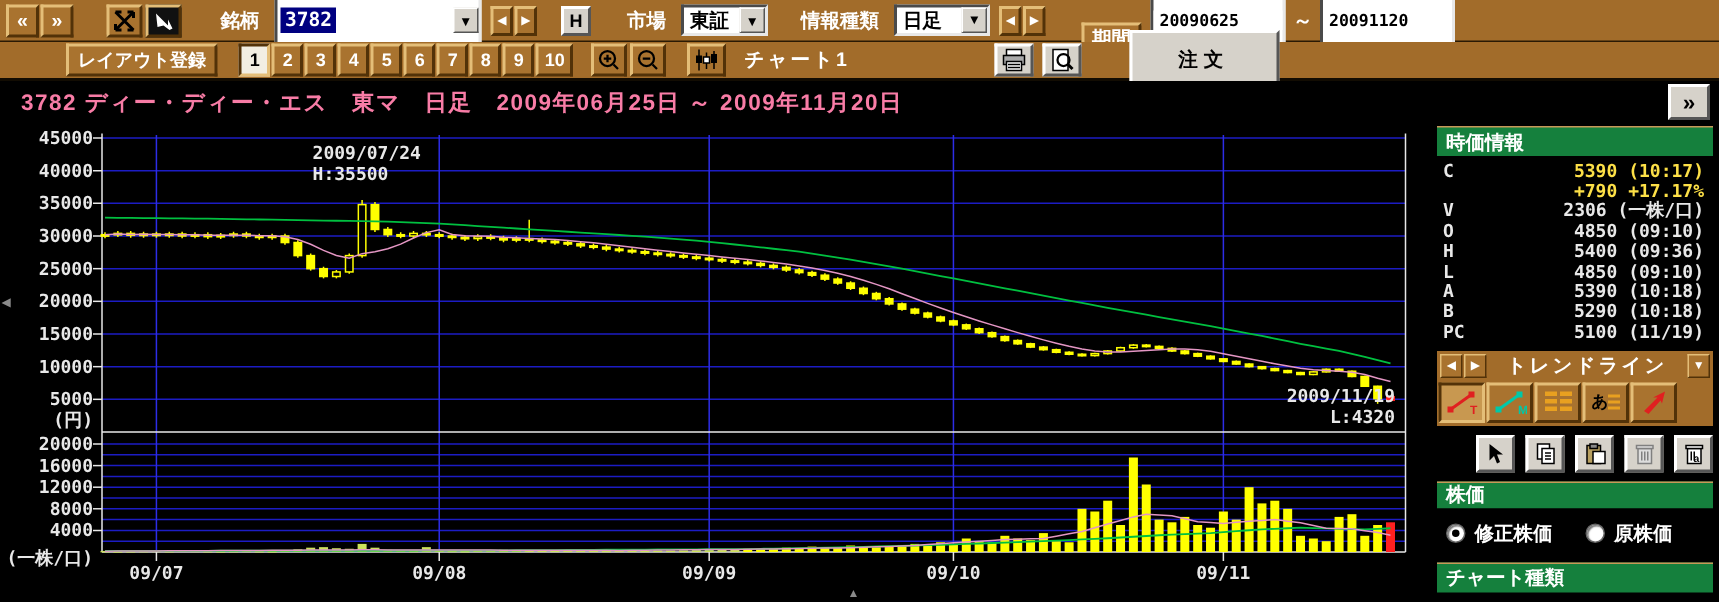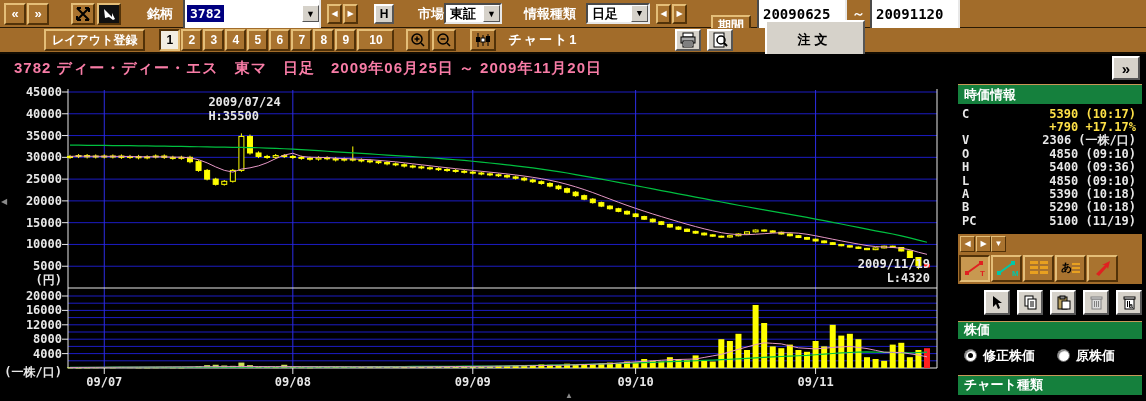--- a/index.html
+++ b/index.html
@@ -10,21 +10,21 @@
   
   .row1 { position:absolute; left:0; top:0; width:1146px; height:28px; background:#A26C2A; border-bottom:1px solid #2A1A04; display:flex; align-items:center; }
   .row2 { position:absolute; left:0; top:28px; width:1146px; height:26px; background:#A26C2A; border-bottom:2px solid #120C02; display:flex; align-items:center; }
   .titlebar { position:absolute; left:0; top:54px; width:1146px; height:28px; background:#000; display:flex; align-items:center; }
 
   .bbtn { background:#A9732F; border:2px solid; border-color:#E4BE78 #523208 #523208 #E4BE78; color:#FFF; font-weight:bold; display:flex; align-items:center; justify-content:center; height:22px; cursor:default; }
   .bbtn.sm { height:20px; }
   .gbtn { background:#D6D2CA; border:2px solid; border-color:#FFFFFF #565656 #565656 #FFFFFF; color:#000; font-weight:bold; display:flex; align-items:center; justify-content:center; cursor:default; }
   .lbl { color:#FFF; font-weight:bold; font-size:13px; white-space:nowrap; }
   .field { background:#FFF; border:2px solid; border-color:#4A4A4A #E8E8E8 #E8E8E8 #4A4A4A; height:33px; display:flex; align-items:center; }
-  input.txt { border:none; outline:none; background:#FFF; color:#000; font-family:"DejaVu Sans Mono",monospace; font-weight:bold; font-size:14px; width:100%; padding-left:4px; }
+  input.txt { border:none; outline:none; background:#FFF; color:#000; font-family:"DejaVu Sans Mono",monospace; font-weight:bold; font-size:11px; width:100%; padding-left:4px; }
   .dropbtn { width:17px; height:17px; background:#D6D2CA; border:1px solid; border-color:#FFF #555 #555 #FFF; color:#000; font-size:9px; display:flex; align-items:center; justify-content:center; }
   .selfield { background:#FFF; border:2px solid; border-color:#4A4A4A #E8E8E8 #E8E8E8 #4A4A4A; height:21px; display:flex; align-items:center; justify-content:space-between; font-weight:bold; font-size:13px; color:#000; padding-left:4px; }
   .numbtn { width:21px; }
   .numbtn.active { background:#F2EEE2; color:#000; border-color:#523208 #E4BE78 #E4BE78 #523208; }
 
   .pinktitle { color:#F87CA6; font-weight:bold; font-size:15px; padding-left:14px; letter-spacing:1px; white-space:nowrap; }
 
   
   .main { position:absolute; left:0; top:82px; width:1146px; height:319px; background:#000; }
   #chart-svg { position:absolute; left:0; top:0; }
@@ -72,21 +72,21 @@
   <span class="lbl" style="margin-left:26px;">銘柄</span>
   <div class="field" style="width:138px;margin-left:10px;">
     <span class="mono" style="background:#000080;color:#FFF;font-weight:bold;font-size:13px;padding:1px 3px;margin-left:2px;">3782</span>
     <span style="flex:1;"></span>
     <span class="dropbtn">▼</span>
   </div>
   <div class="bbtn sm" style="width:15px;margin-left:6px;font-size:8px;">◀</div>
   <div class="bbtn sm" style="width:15px;margin-left:1px;font-size:8px;">▶</div>
   <div class="gbtn" style="width:20px;height:20px;margin-left:16px;font-size:12px;">H</div>
   <span class="lbl" style="margin-left:24px;">市場</span>
-  <div class="selfield" style="width:58px;">
+  <div class="selfield" style="width:58px;margin-left:10px;">
     <span>東証</span>
     <span class="dropbtn">▼</span>
   </div>
   <span class="lbl" style="margin-left:22px;">情報種類</span>
   <div class="selfield" style="width:64px;margin-left:10px;font-family:Liberation Mono, monospace;">
     <span>日足</span>
     <span class="dropbtn">▼</span>
   </div>
   <div class="bbtn sm" style="width:15px;margin-left:6px;font-size:8px;">◀</div>
   <div class="bbtn sm" style="width:15px;margin-left:1px;font-size:8px;">▶</div>
@@ -105,21 +105,21 @@
   <div id="layout-numbers" style="display:flex;margin-left:14px;gap:1px;">
       <div class="bbtn numbtn active" style="font-size: 12px;">1</div>
       <div class="bbtn numbtn" style="font-size: 12px;">2</div>
       <div class="bbtn numbtn" style="font-size: 12px;">3</div>
       <div class="bbtn numbtn" style="font-size: 12px;">4</div>
       <div class="bbtn numbtn" style="font-size: 12px;">5</div>
       <div class="bbtn numbtn" style="font-size: 12px;">6</div>
       <div class="bbtn numbtn" style="font-size: 12px;">7</div>
       <div class="bbtn numbtn" style="font-size: 12px;">8</div>
       <div class="bbtn numbtn" style="font-size: 12px;">9</div>
-      <div class="bbtn numbtn" style="font-size: 12px; width: 37px;">10</div>
+      <div class="bbtn numbtn" style="font-size: 12px; width: 25px;">10</div>
     </div>
   <div class="bbtn" style="width:24px;margin-left:12px;">
     <svg width="16" height="16" viewBox="0 0 16 16">
         <circle cx="7" cy="7" r="5" fill="none" stroke="#000" stroke-width="1.5"></circle>
         <path d="M7 4.5 v5 M4.5 7 h5 M11 11 l3 3" stroke="#000" stroke-width="1.5"></path>
       </svg>
   </div>
   <div class="bbtn" style="width:24px;margin-left:2px;">
     <svg width="16" height="16" viewBox="0 0 16 16">
         <circle cx="7" cy="7" r="5" fill="none" stroke="#000" stroke-width="1.5"></circle>
@@ -589,20 +589,21 @@
         </div>
         <div class="inforow">
           <span class="l">PC</span>
           <span class="v">5100 (11/19)</span>
         </div>
       </div>
 
     <div class="trendbar">
       <div class="minibtn" style="margin-left:2px;">◀</div>
       <div class="minibtn" style="margin-left:1px;">▶</div>
+      <span class="t">トレンドライン</span>
       <div class="minibtn" style="margin-right:2px;">▼</div>
     </div>
 
     <div class="toolrow">
       <div class="toolbtn sel">
         <svg width="22" height="18" viewBox="0 0 22 18">
             <line x1="3" y1="14" x2="17" y2="4" stroke="#E02020" stroke-width="2"></line>
             <rect x="1" y="12" width="4" height="4" fill="#E02020"></rect>
             <rect x="15" y="2" width="4" height="4" fill="#E02020"></rect>
             <text x="16" y="17" font-size="8" fill="#E02020" font-weight="bold">T</text>

